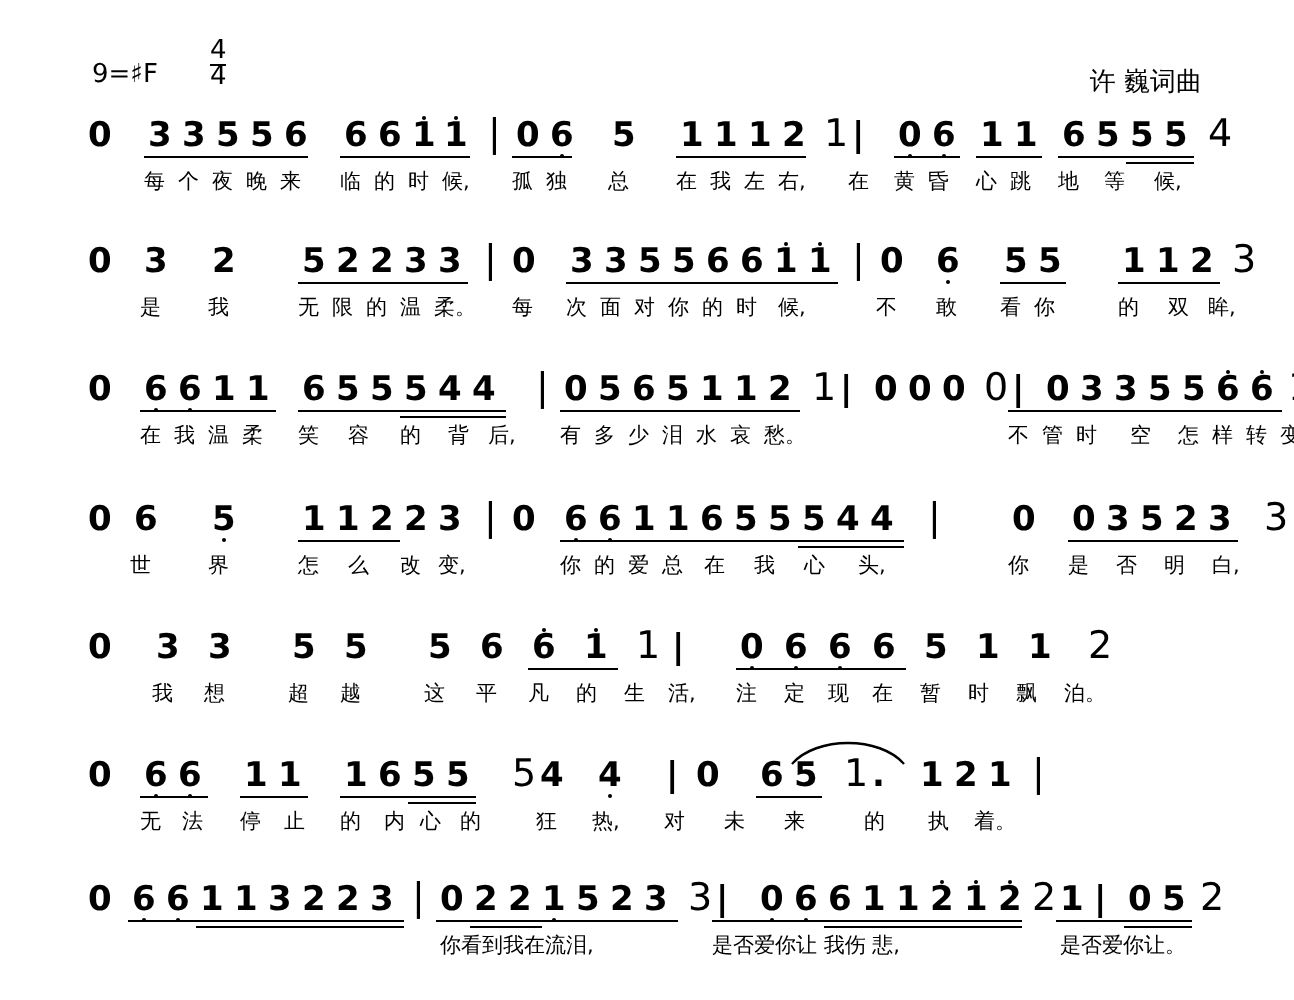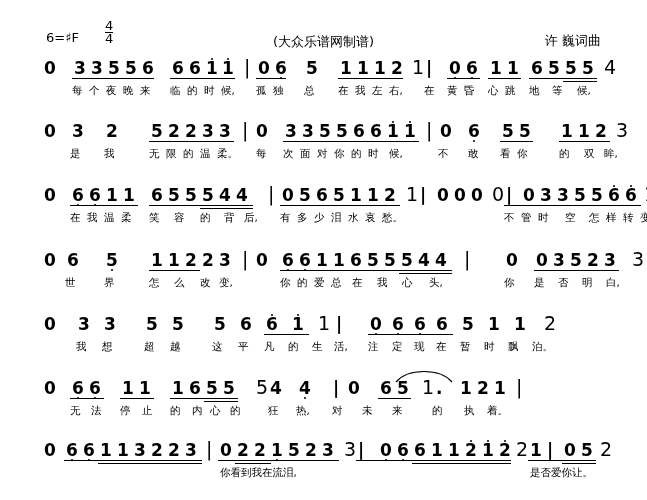--- a/index.html
+++ b/index.html
@@ -112,22 +112,21 @@
   
   .slur {
     position: absolute;
   }
 </style>
 </head>
 <body>
 
 <div class="sheet">
 
-  <div class="subtitle">(大众乐谱网制谱)</div>
-  <div class="key-sig">6=♯F</div>
+  <div class="key-sig">9=♯F</div>
   <div class="time-sig">
     <span class="num">4</span>
     <span class="den">4</span>
   </div>
   <div class="credit">许  巍词曲</div>
 
   <div class="system" style="top:58px;">
     <div class="note-row">
       <span class="note" style="left:0px;">0</span>
       <span class="note" style="left:30px;">3</span>
@@ -554,17 +553,18 @@
       <span class="note" style="left:486px;">1</span>
       <span class="note" style="left:503px;">|</span>
       <span class="note" style="left:520px;">0</span>
       <span class="note" style="left:537px;">5</span>
       <span class="u1" style="left:484px;width:68px;"></span>
       <span class="u2" style="left:518px;width:34px;"></span>
       <span class="bar" style="left:556px;">2</span>
     </div>
     <div class="lyric-row">
       <span class="lyr" style="left:176px;">你看到我在流泪,</span>
+      <span class="lyr" style="left:312px;">是否爱你让 我伤 悲,</span>
       <span class="lyr" style="left:486px;">是否爱你让。</span>
     </div>
   </div>
 
 </div>
 
 </body></html>

